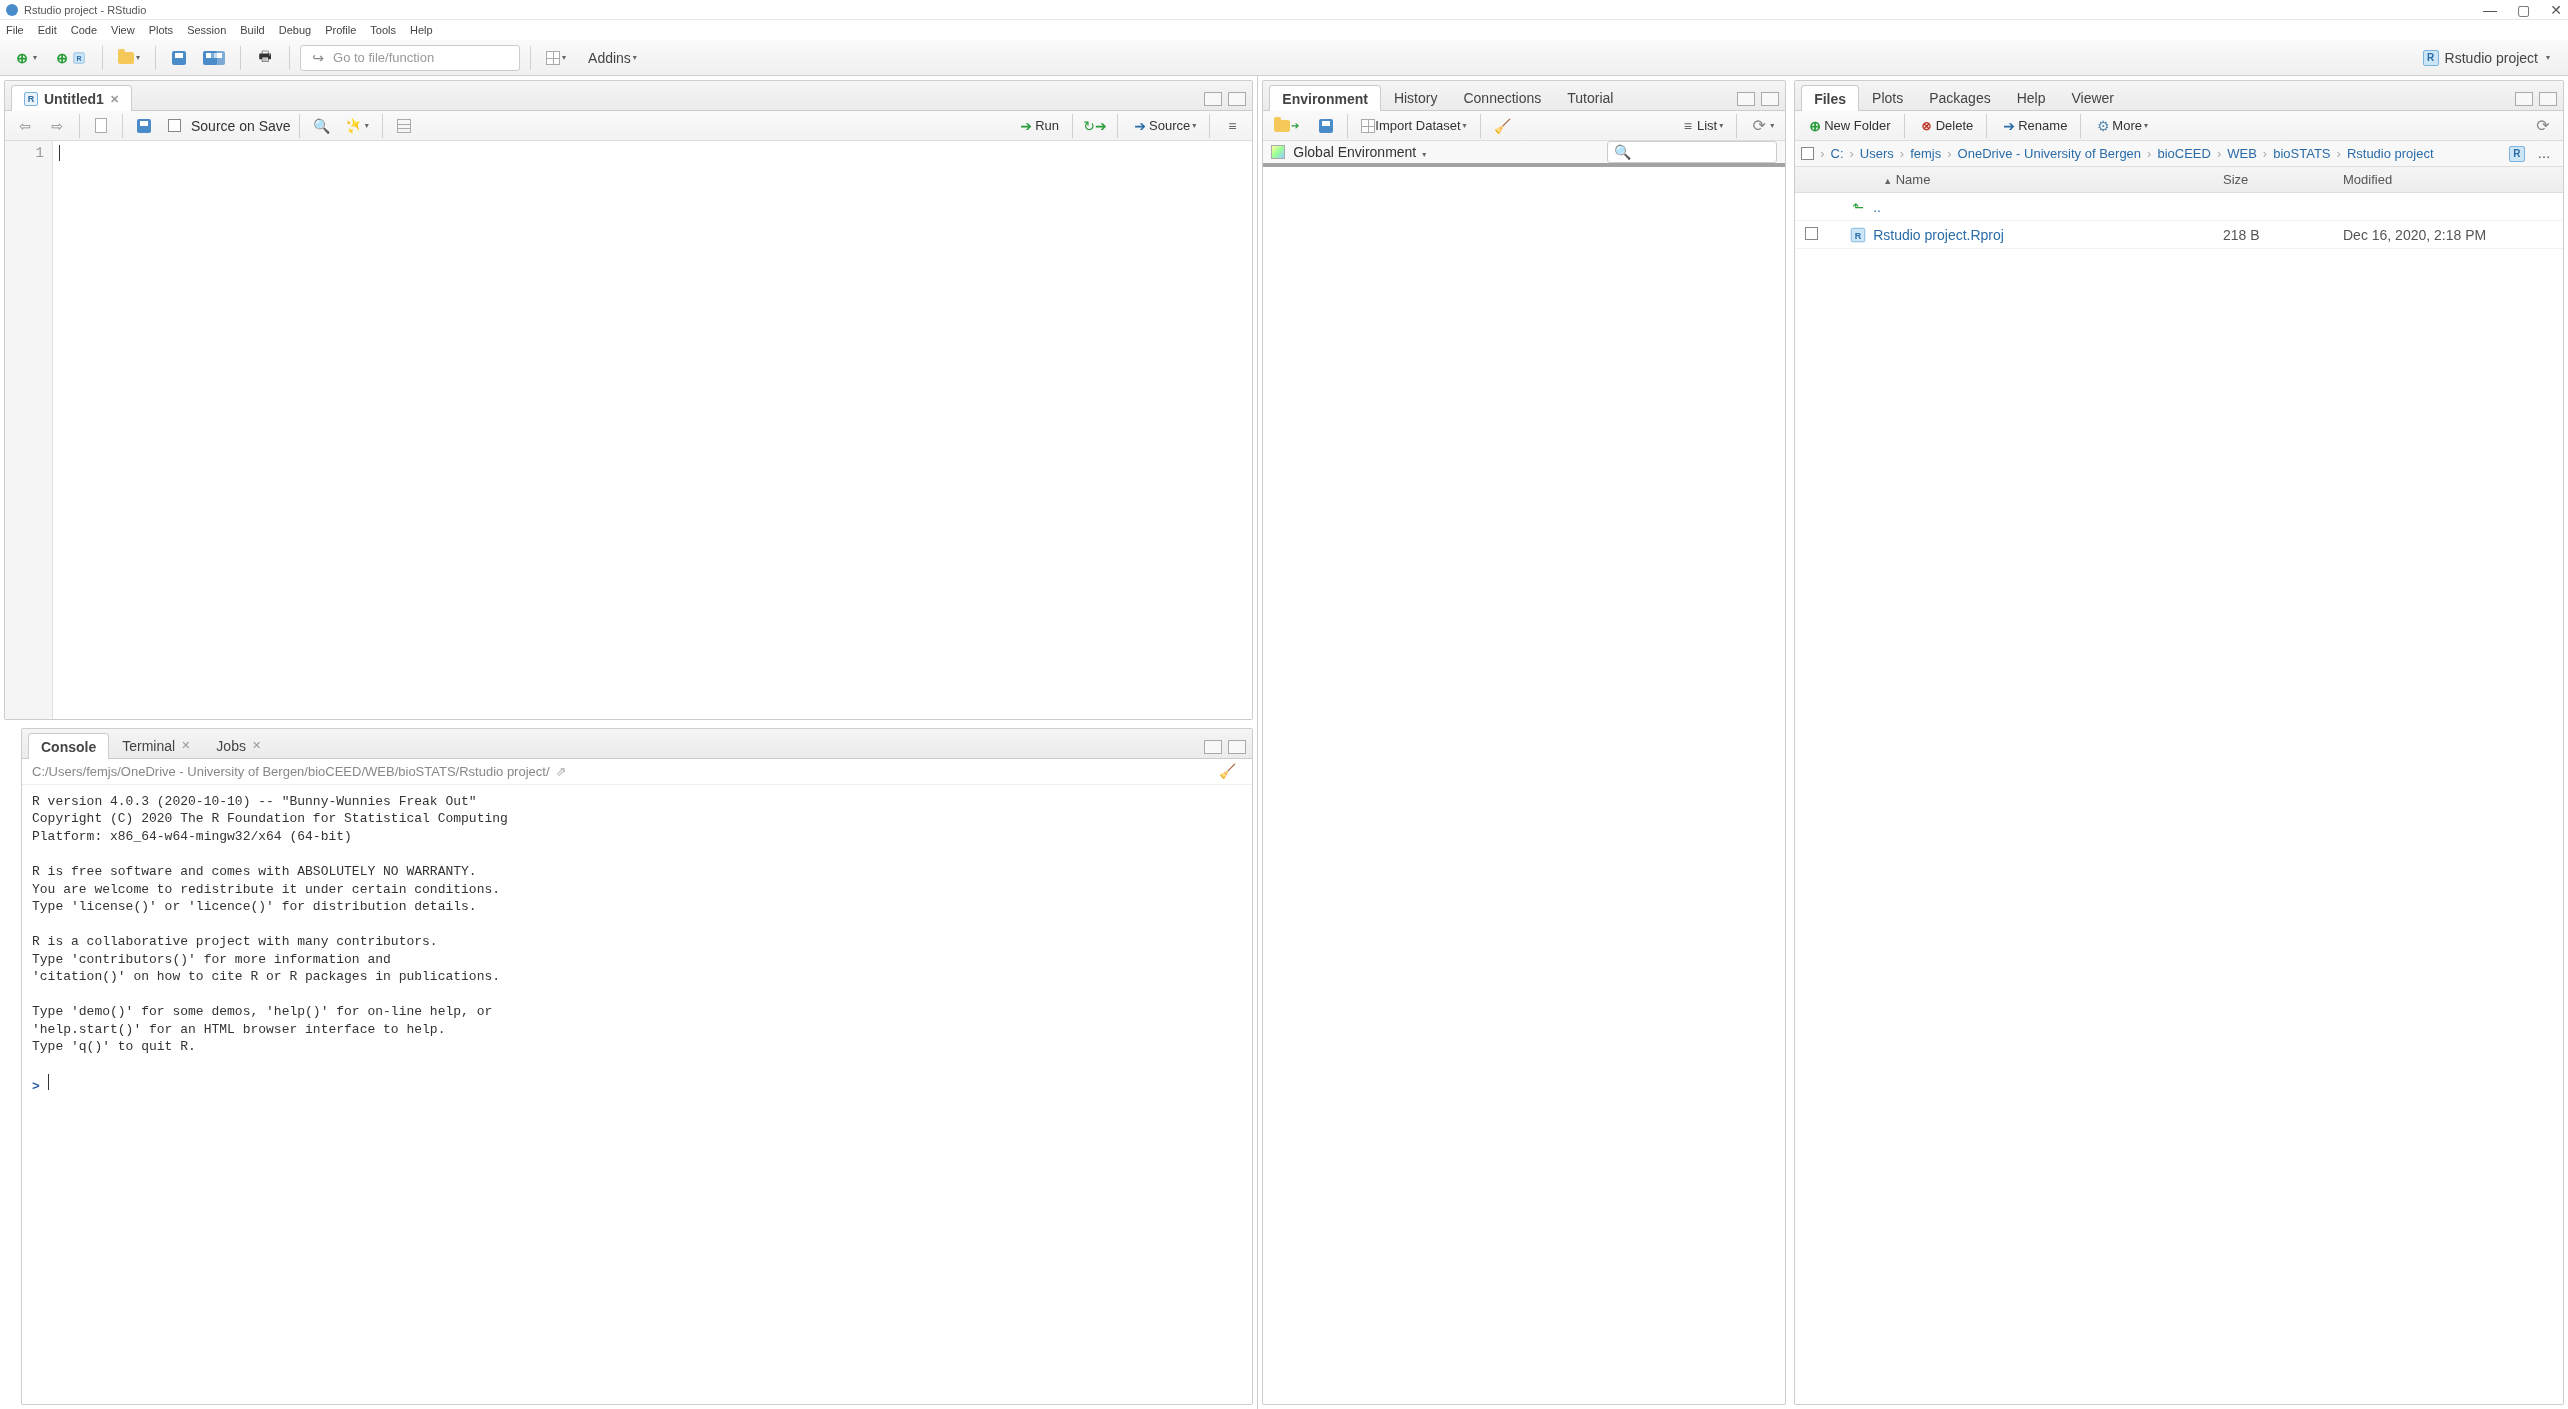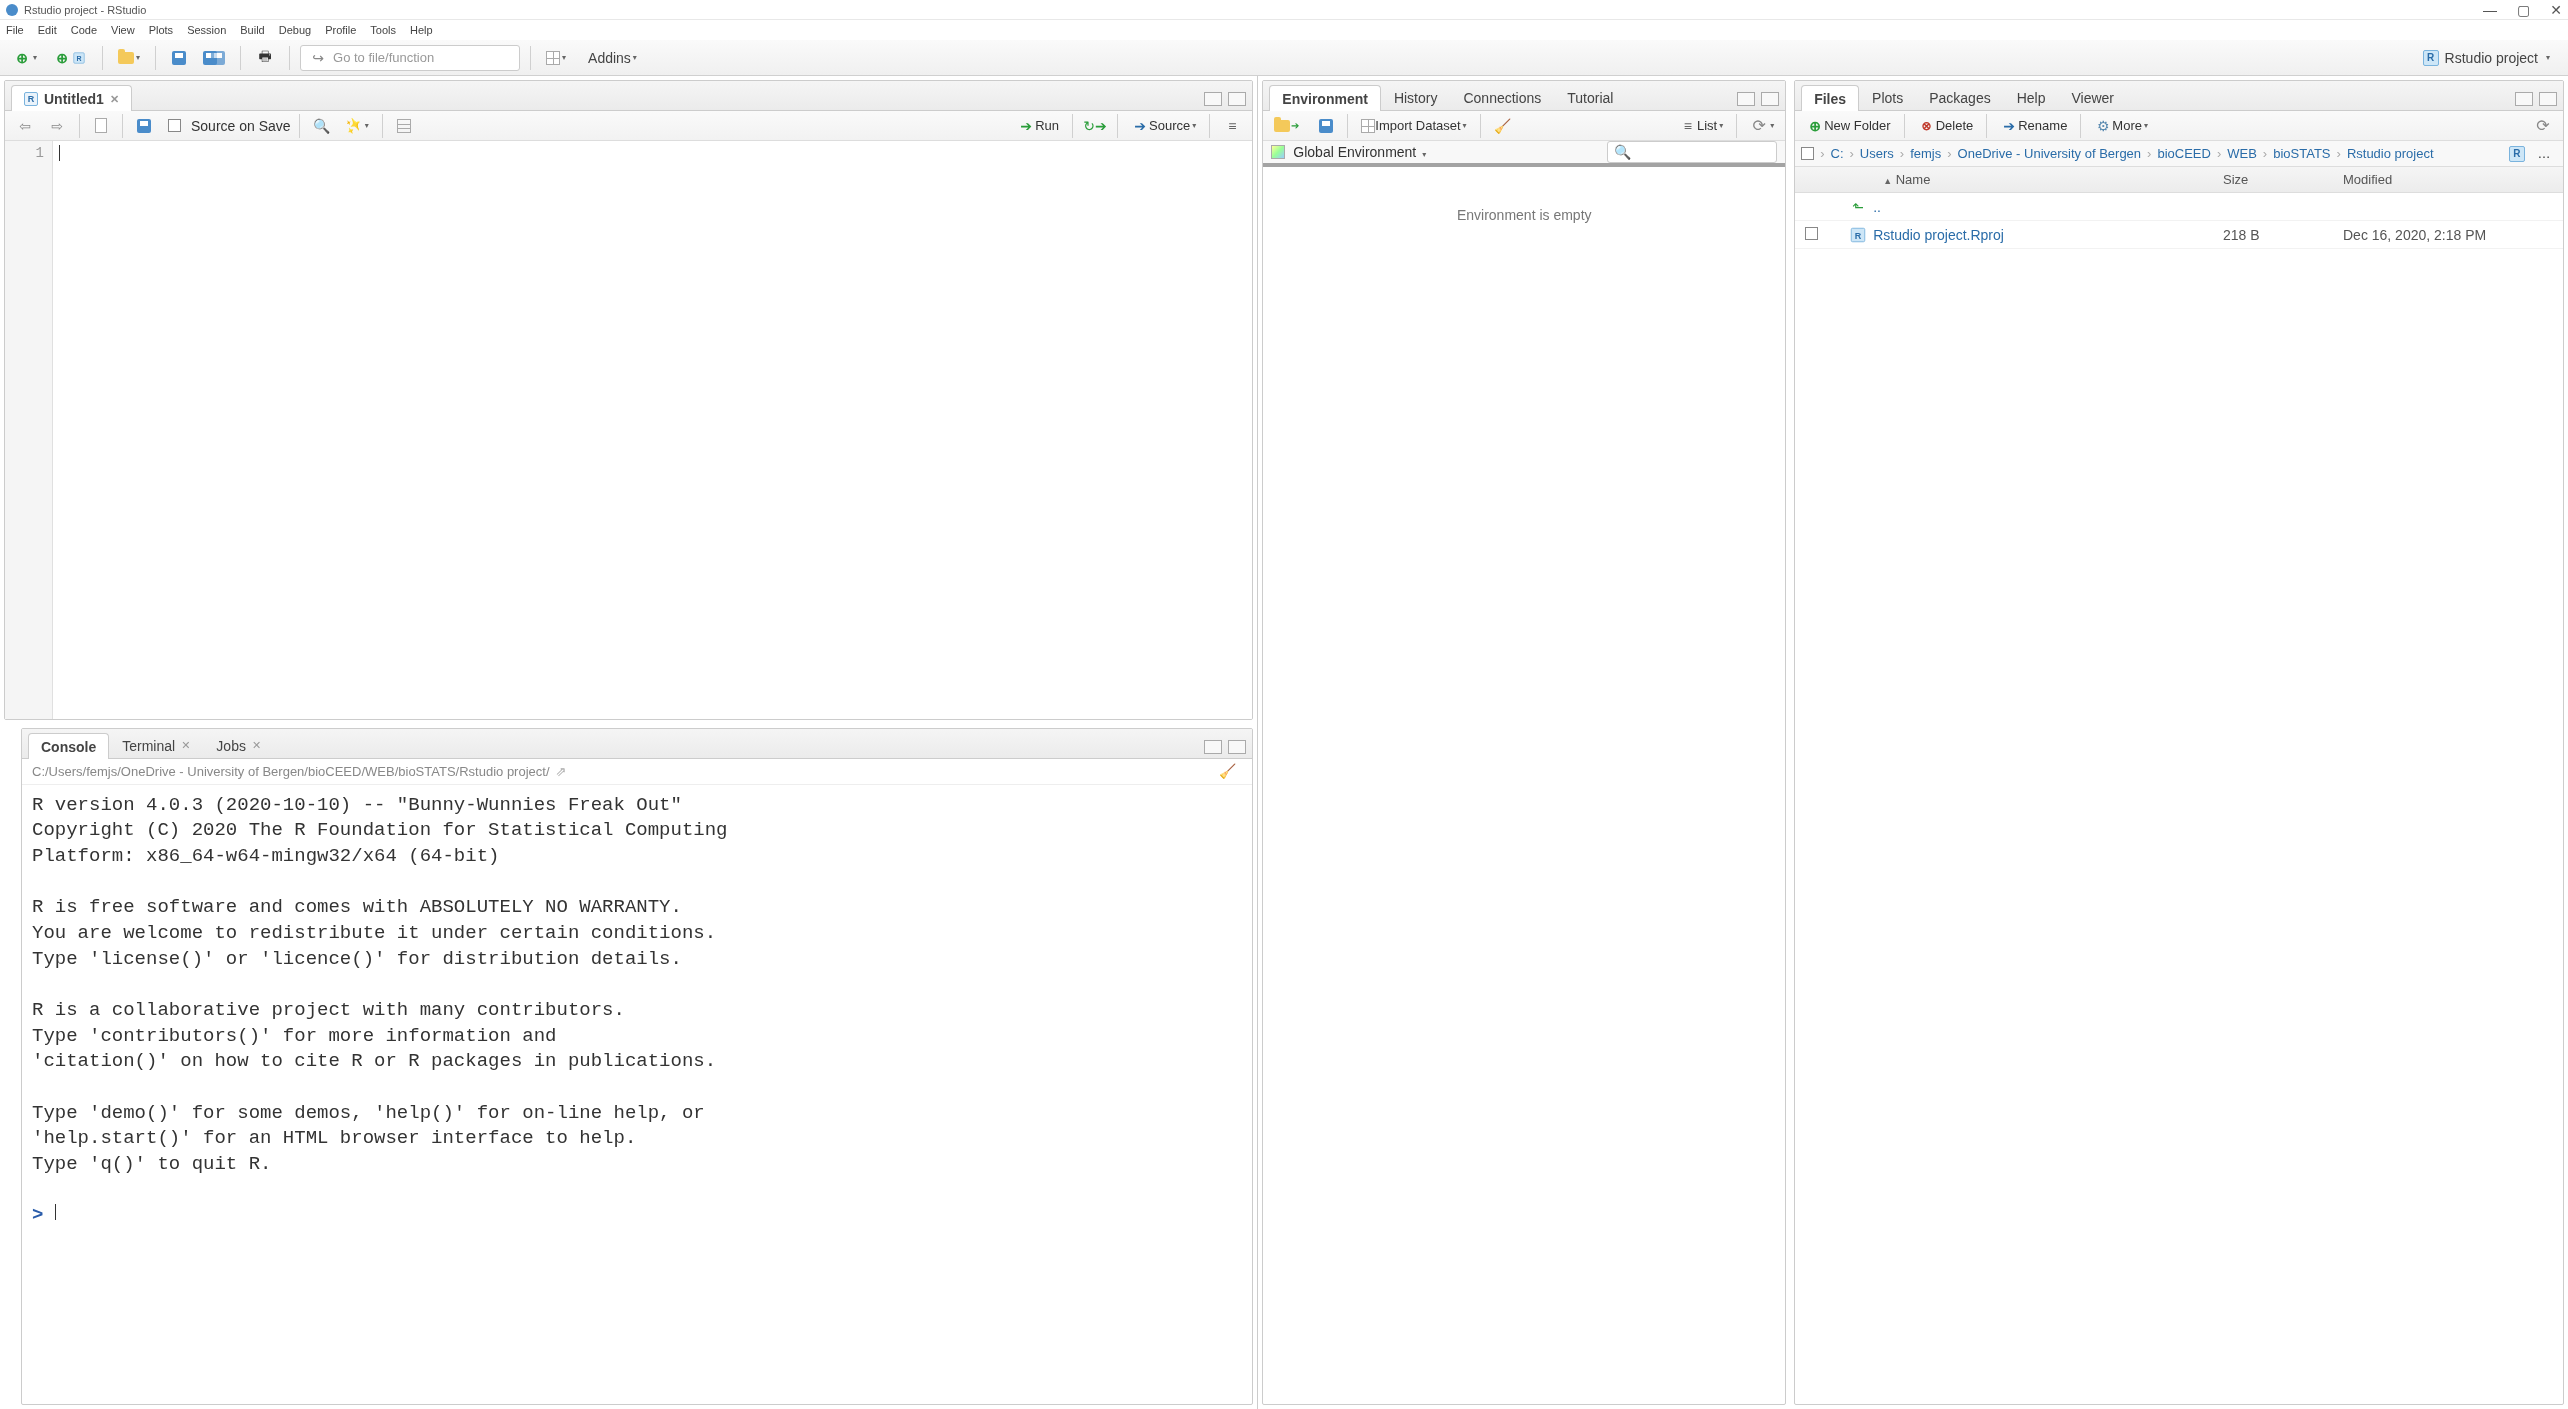--- a/index.html
+++ b/index.html
@@ -36,21 +36,21 @@
 
 .editor-area { flex: 1; display: flex; background: #fff; font-family: "Consolas","Courier New",monospace; font-size: 14px; }
 .gutter { width: 48px; background: #f5f5f5; border-right: 1px solid #e0e0e0; text-align: right; padding: 4px 8px 0 0; color: #999; }
 .editor-text { flex: 1; padding: 4px 6px; }
 .cursor-line { border-left: 1px solid #333; height: 16px; display: inline-block; }
 
 .statusbar { height: 24px; background: linear-gradient(#f8f8f8,#ececec); border-top: 1px solid #ddd; display: flex; align-items: center; padding: 0 10px; font-size: 13px; color: #555; }
 .statusbar .right { margin-left: auto; }
 
 .console-path { height: 26px; display: flex; align-items: center; padding: 0 10px; font-size: 13px; color: #888; border-bottom: 1px solid #eee; }
-.console-text { flex: 1; padding: 8px 10px; font-family: "Consolas","Courier New",monospace; font-size: 19px; color: #333; white-space: pre-wrap; overflow: auto; line-height: 1.35; }
+.console-text { flex: 1; padding: 8px 10px; font-family: "Consolas","Courier New",monospace; font-size: 13px; color: #333; white-space: pre-wrap; overflow: auto; line-height: 1.35; }
 .prompt { color: #2a5caa; font-weight: bold; }
 
 .env-scope { height: 26px; background: #f8f8f8; border-bottom: 4px solid #a3a3a3; display: flex; align-items: center; padding: 0 8px; font-size: 14px; }
 .env-empty { flex: 1; display: flex; align-items: center; justify-content: center; color: #777; font-size: 14px; padding-top: 40px; align-items: flex-start; }
 
 .search-box { margin-left: auto; width: 170px; height: 22px; border: 1px solid #ccc; border-radius: 3px; background: #fff; display: flex; align-items: center; padding: 0 6px; color: #aaa; }
 
 .path-bar { height: 26px; background: #f8f8f8; border-bottom: 1px solid #ddd; display: flex; align-items: center; padding: 0 6px; gap: 6px; font-size: 13px; }
 .path-bar a { color: #2a6ca8; text-decoration: none; }
 .path-bar .sepchev { color: #aaa; }
@@ -341,23 +341,20 @@
             </span>
         </div>
       </div>
       <div class="env-scope">
         <span class="cube"></span>
         <span style="margin-left:8px;"><span>Global Environment</span> <span class="caret">▾</span></span>
         <div class="search-box">
             <span>🔍</span>
           </div>
       </div>
-      <div class="env-empty">
-          <span>Environment is empty</span>
-        </div>
     </div>
 
     <div class="pane" style="flex: 1;">
       <div class="pane-tabs">
         <div class="tab active">
             <span>Files</span>
           </div>
         <div class="tab">
             <span>Plots</span>
           </div>

